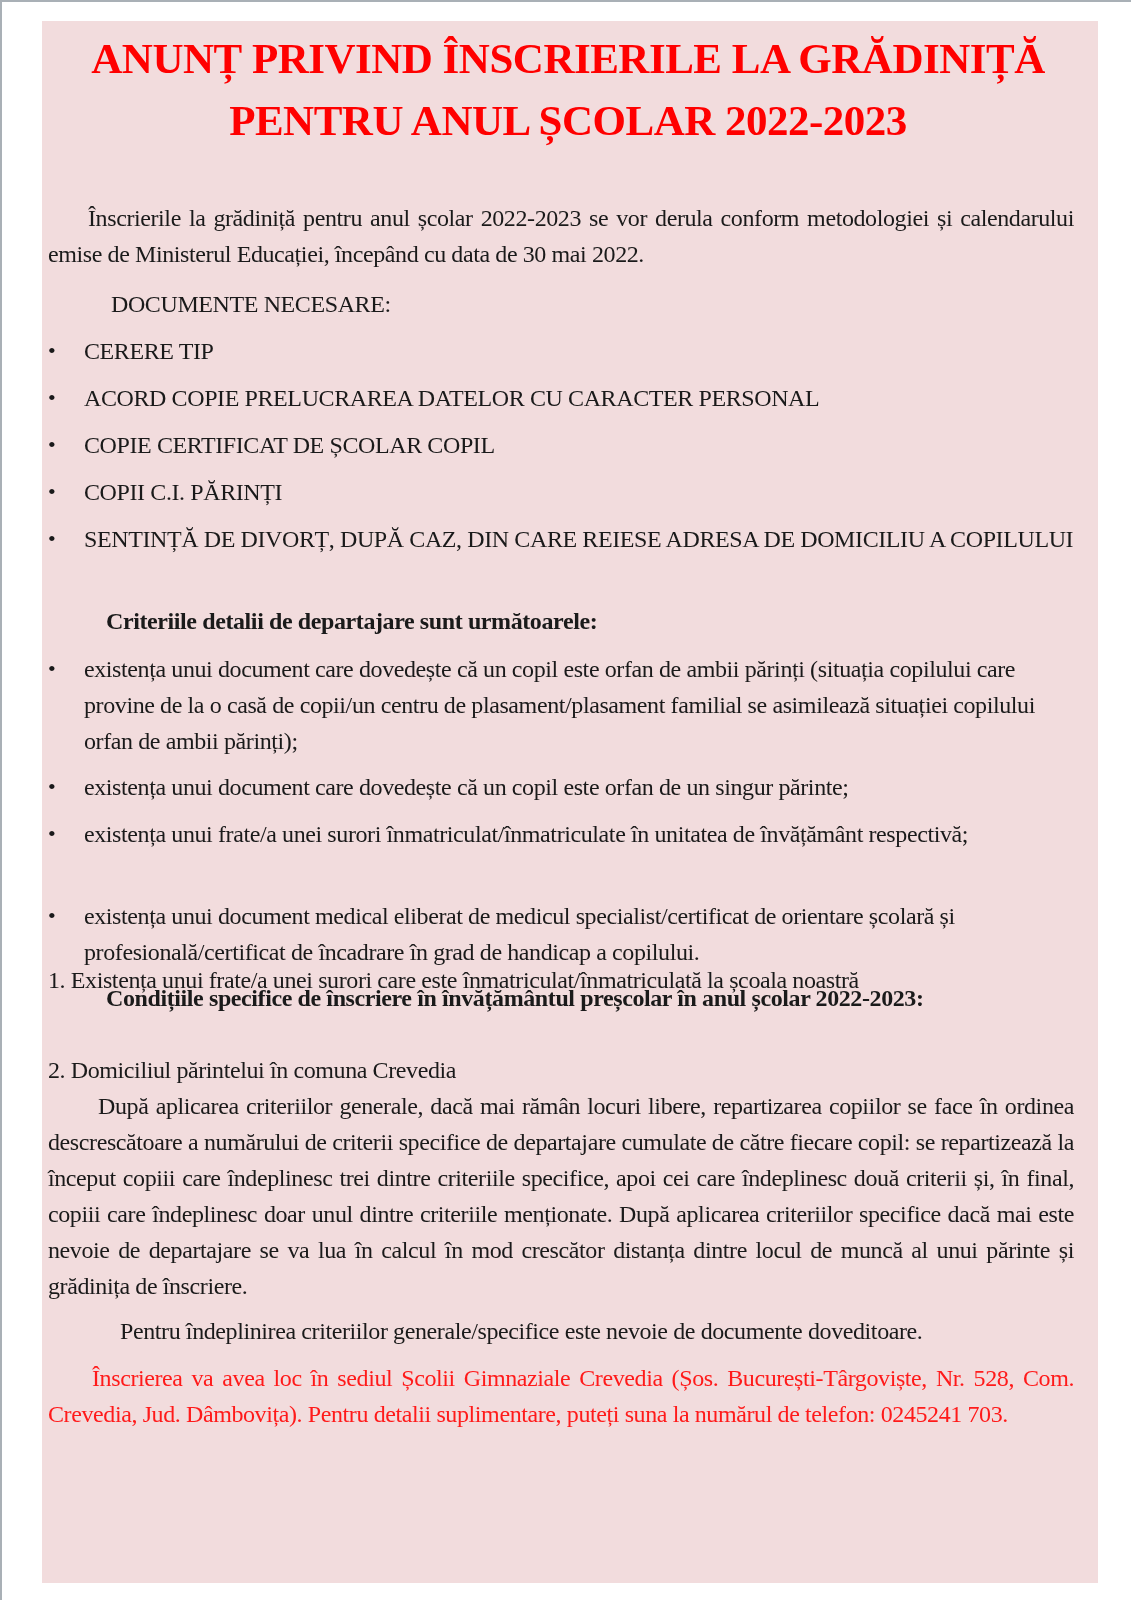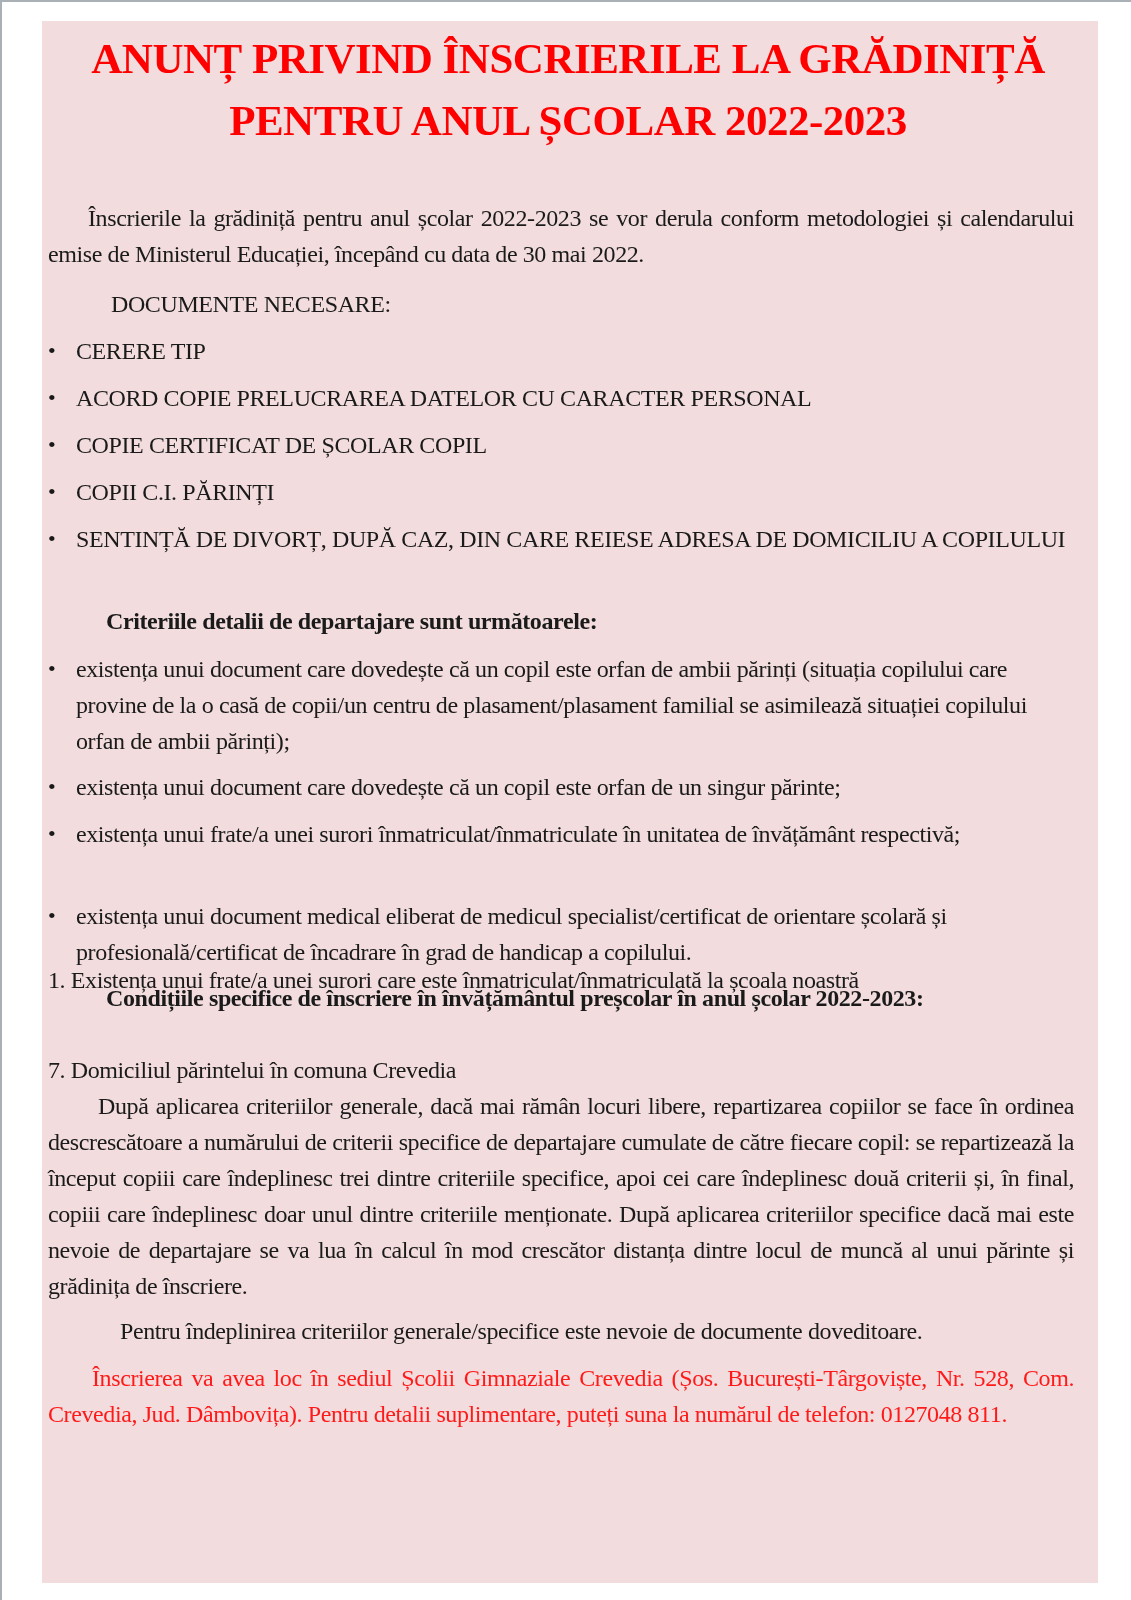--- a/index.html
+++ b/index.html
@@ -63,21 +63,21 @@
       letter-spacing: -0.4px;
     }
     .bullet-row .dot {
       position: absolute;
       left: 0;
       top: 0;
       width: 20px;
       font-size: 22px;
     }
     .bullet-row .btext {
-      margin-left: 28px;
+      margin-left: 36px;
     }
     .bold { font-weight: bold; }
     .red { color: #ff1a1a; }
   </style>
 </head>
 <body>
 
 <div class="frame-top"></div>
 <div class="frame-left"></div>
 
@@ -128,19 +128,19 @@
   <div class="btext">existența unui frate/a unei surori înmatriculat/înmatriculate în unitatea de învățământ respectivă;</div>
 </div>
 <div class="bullet-row" style="top:898px;">
   <span class="dot">•</span>
   <div class="btext">existența unui document medical eliberat de medicul specialist/certificat de orientare școlară și profesională/certificat de încadrare în grad de handicap a copilului.</div>
 </div>
 
 <div class="text bold" style="top:980px; left:106px; width:990px;">Condițiile specifice de înscriere în învățământul preșcolar în anul școlar 2022-2023:</div>
 
 <div class="text" style="top:962px;">1. Existența unui frate/a unei surori care este înmatriculat/înmatriculată la școala noastră</div>
-<div class="text" style="top:1052px;">7. Domiciliul părintelui în comuna Crevedia</div>
+<div class="text" style="top:1052px;">2. Domiciliul părintelui în comuna Crevedia</div>
 
 <div class="text justify" style="top:1088px; text-indent:50px;">După aplicarea criteriilor generale, dacă mai rămân locuri libere, repartizarea copiilor se face în ordinea descrescătoare a numărului de criterii specifice de departajare cumulate de către fiecare copil: se repartizează la început copiii care îndeplinesc trei dintre criteriile specifice, apoi cei care îndeplinesc două criterii și, în final, copiii care îndeplinesc doar unul dintre criteriile menționate. După aplicarea criteriilor specifice dacă mai este nevoie de departajare se va lua în calcul în mod crescător distanța dintre locul de muncă al unui părinte și grădinița de înscriere.</div>
 
 <div class="text" style="top:1313px; left:92px;margin-left:28px;">Pentru îndeplinirea criteriilor generale/specifice este nevoie de documente doveditoare.</div>
 
-<div class="text justify red" style="top:1360px; text-indent:44px;">Înscrierea va avea loc în sediul Școlii Gimnaziale Crevedia (Șos. București-Târgoviște, Nr. 528, Com. Crevedia, Jud. Dâmbovița). Pentru detalii suplimentare, puteți suna la numărul de telefon: 0127048 811.</div>
+<div class="text justify red" style="top:1360px; text-indent:44px;">Înscrierea va avea loc în sediul Școlii Gimnaziale Crevedia (Șos. București-Târgoviște, Nr. 528, Com. Crevedia, Jud. Dâmbovița). Pentru detalii suplimentare, puteți suna la numărul de telefon: 0245241 703.</div>
 
 </body></html>

